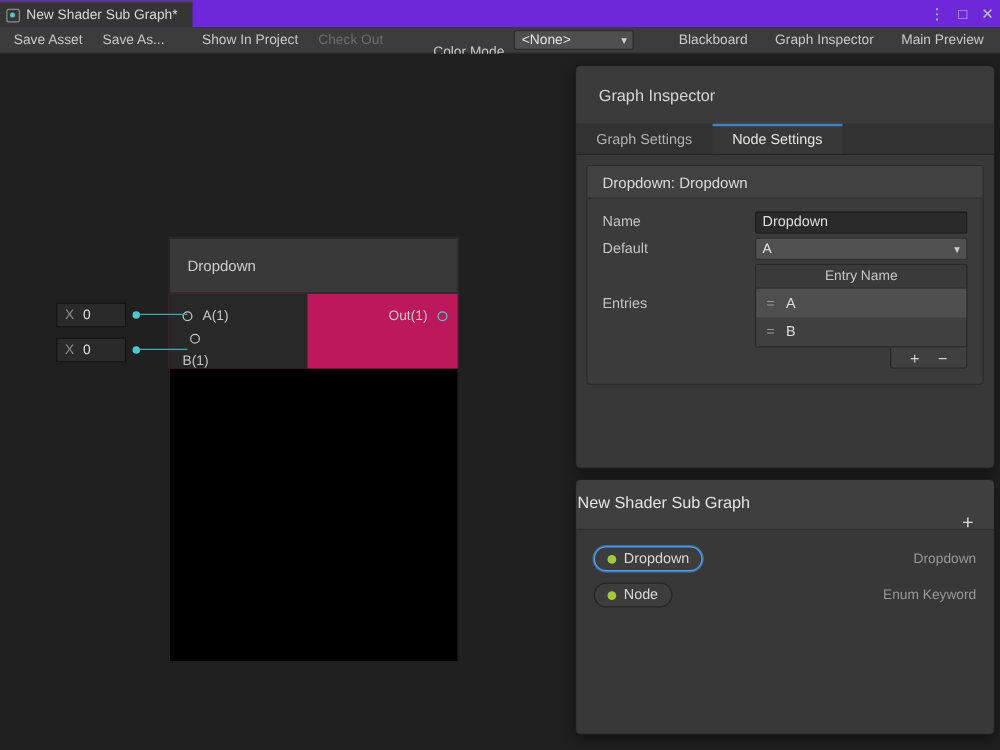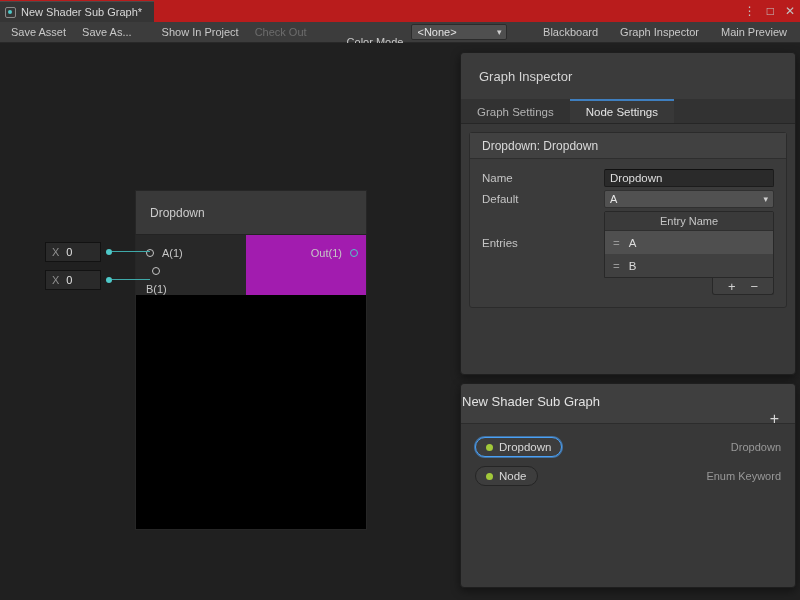--- a/index.html
+++ b/index.html
@@ -2,21 +2,21 @@
 <html><head>
 <meta charset="utf-8">
 <style>
   * { margin:0; padding:0; box-sizing:border-box; }
   html,body { background:#000; }
   body { font-family:"Liberation Sans","DejaVu Sans",sans-serif; }
   .stage { position:relative; width:800px; height:600px; background:#202020; overflow:hidden;
            font-size:11px; color:#c8c8c8; user-select:none; }
 
   
-  .tabstrip { position:absolute; top:0; left:0; right:0; height:22px; background:#b91c1c;
+  .tabstrip { position:absolute; top:0; left:0; right:0; height:22px; background:#6d28d9;
               display:flex; align-items:flex-end; }
   .wintab { height:21px; background:#353535; display:flex; align-items:center; gap:5px;
             padding:0 12px 0 5px; color:#d8d8d8; border-top:1px solid #4a4a4a; }
   .tab-ic { width:11px; height:11px; border:1px solid #8a8a8a; border-radius:2px; position:relative; }
   .tab-ic::after { content:""; position:absolute; left:2px; top:2px; width:4px; height:4px;
                    border-radius:50%; background:#4ec9c9; }
   .winctl { position:absolute; right:5px; top:0; height:22px; display:flex; align-items:center;
             gap:11px; color:#c2c2c2; font-size:12px; }
   .winctl span { cursor:default; }
 
@@ -33,21 +33,21 @@
   .tb-dd .arr { font-size:9px; color:#cfcfcf; }
   .tb-right { margin-left:auto; display:flex; gap:6px; padding-right:2px; }
 
   
   .canvas { position:absolute; top:43px; left:0; right:0; bottom:0; background:#202020; }
 
   .node-header { position:absolute; left:135px; top:190px; width:232px; height:45px;
                  background:#393939; border:1px solid #262626; border-bottom:1px solid #232323;
                  display:flex; align-items:center; padding-left:14px; font-size:12px; color:#cccccc; }
   .node-body { position:absolute; left:135px; top:235px; width:232px; height:60px;
-               background:#a21caf; border-left:1px solid #262626; border-right:1px solid #262626; }
+               background:#be185d; border-left:1px solid #262626; border-right:1px solid #262626; }
   .node-body .in-col { position:absolute; left:0; top:0; width:110px; height:60px; background:#282828; }
   .port-row { position:absolute; left:10px; height:28px; display:flex; align-items:center; gap:8px;
               color:#c6c6c6; }
   .port-row.a { top:4px; } .port-row.b { top:32px;flex-direction:column; }
   .pcirc { width:8px; height:8px; border-radius:50%; border:1.5px solid #c4c4c4; background:transparent; }
   .out-row { position:absolute; right:8px; top:4px; height:28px; display:flex; align-items:center;
              gap:8px; color:#c6c6c6; }
   .pcirc.out { border-color:#4ec9c9; }
   .node-preview { position:absolute; left:135px; top:295px; width:232px; height:235px; background:#000;
                   border:1px solid #262626; border-top:none; }

